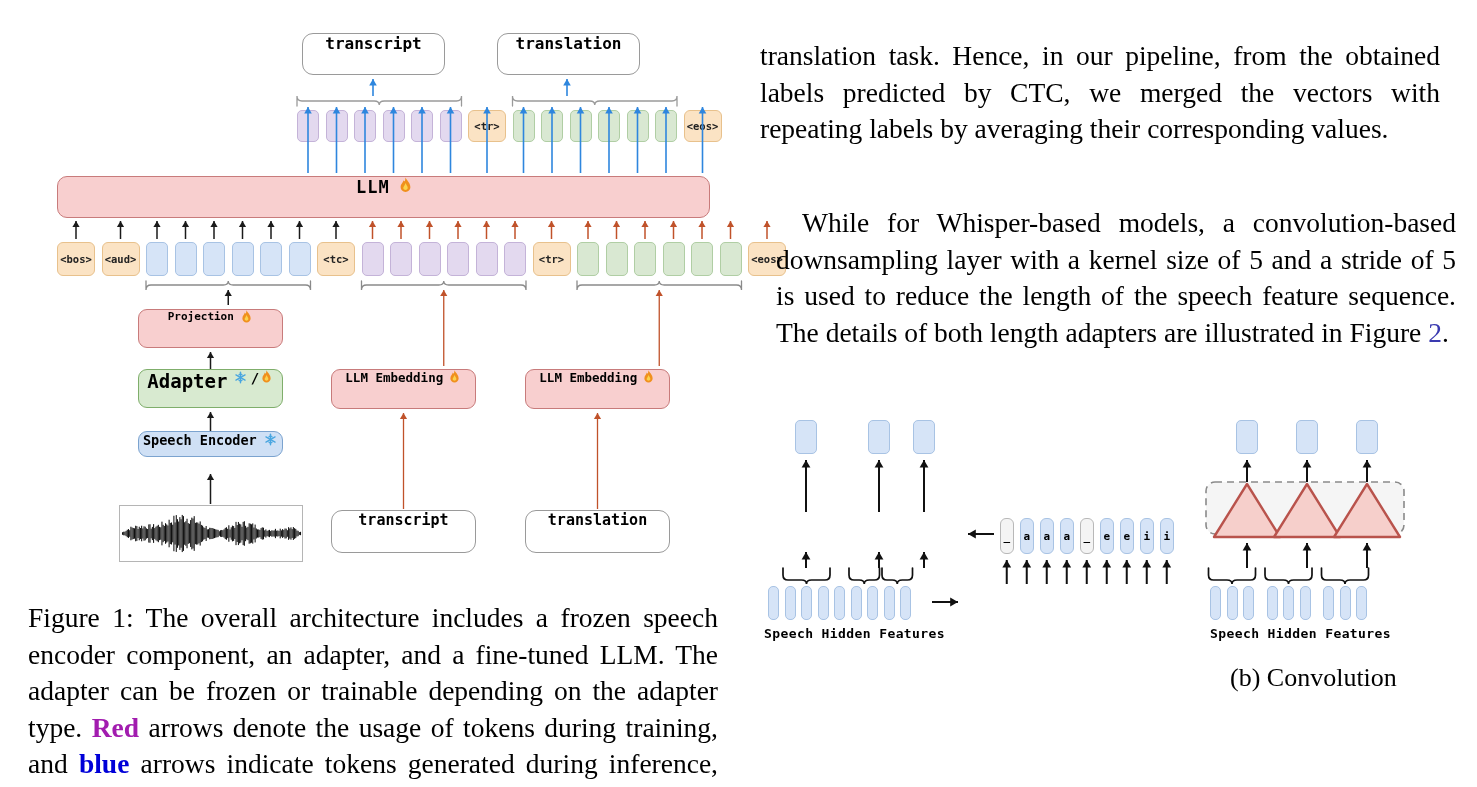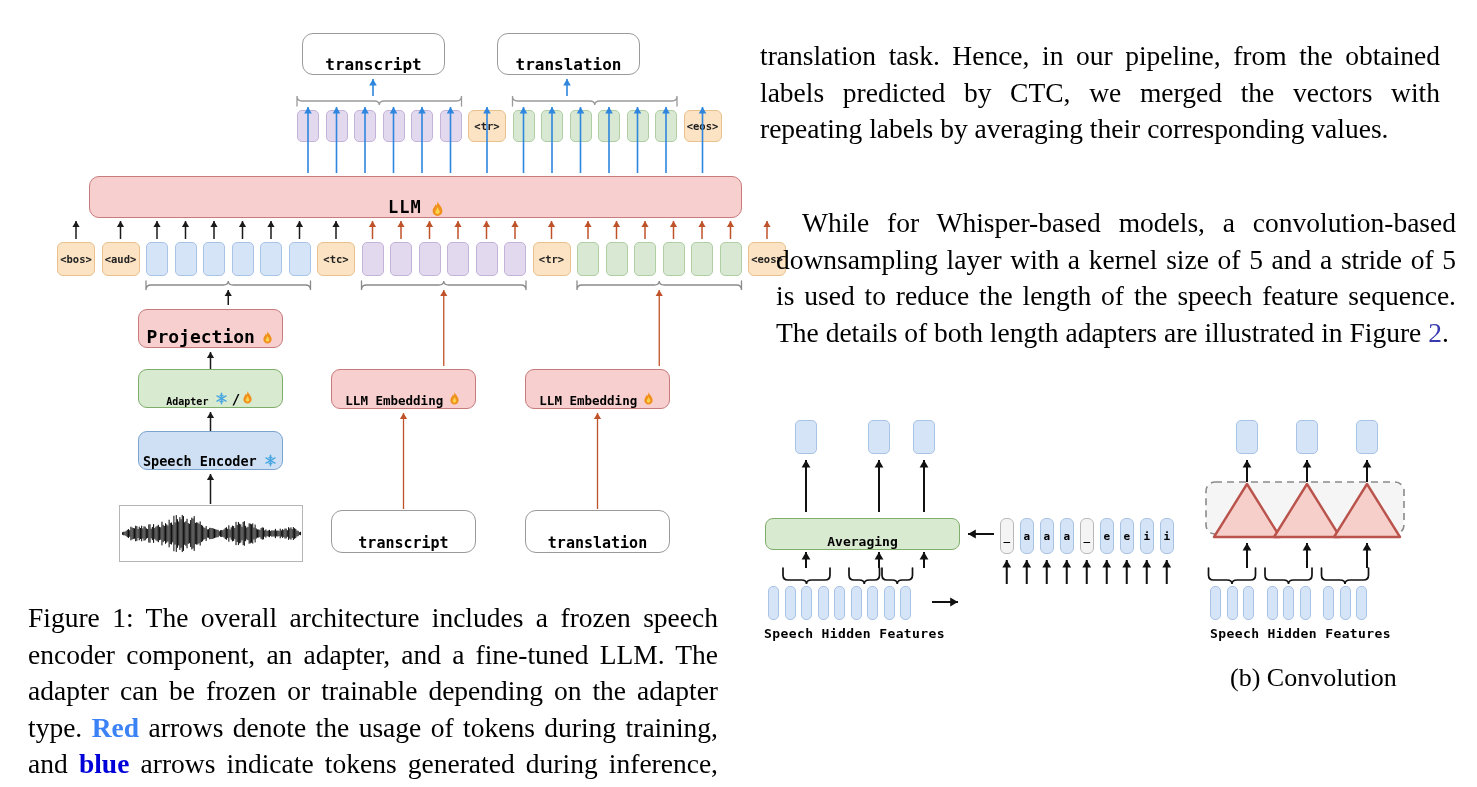--- a/index.html
+++ b/index.html
@@ -18,29 +18,29 @@
   .prose{
     font-family:"Liberation Serif", serif;
     font-size:27.5px;line-height:36.5px;text-align:justify;
     -webkit-hyphens:none;hyphens:none;
   }
   .prose .indent{text-indent:26px;display:block;}
   .caption{
     font-family:"Liberation Serif", serif;
     font-size:27.5px;line-height:36.5px;text-align:justify;
   }
-  .red-w{color:#3b82f6;font-weight:bold;}
+  .red-w{color:#a21caf;font-weight:bold;}
   .blue-w{color:#0000d8;font-weight:bold;}
   .link{color:#3a3ab0;}
 
   
   .mono{font-family:"DejaVu Sans Mono", monospace;font-weight:bold;}
   .node{
     position:absolute;box-sizing:border-box;
-    display:flex;align-items:flex-end;justify-content:center;
+    display:flex;align-items:flex-start;justify-content:center;
     border-radius:9px;white-space:nowrap;
   }
   .tok{position:absolute;box-sizing:border-box;border-radius:5px;}
   .tokl{
     position:absolute;box-sizing:border-box;border-radius:6px;
     display:flex;align-items:center;justify-content:center;
     font-family:"DejaVu Sans Mono", monospace;font-weight:bold;
   }
   .blue-tok{background:#d6e4f7;border:1px solid #a8c3e4;}
   .purple-tok{background:#e3d9ef;border:1px solid #c4b3d8;}
@@ -72,42 +72,42 @@
 
     <div id="fig1" style="position:absolute;left:0;top:0;width:740px;height:585px;">
 
       <div class="node whitebox" style="left:302px;top:33px;width:143px;height:42px;">
         <span class="mono" style="font-size:16px;">transcript</span>
       </div>
       <div class="node whitebox" style="left:497px;top:33px;width:143px;height:42px;">
         <span class="mono" style="font-size:16px;">translation</span>
       </div>
 
-      <div class="node redbox" style="left:57px;top:176px;width:653px;height:42px;border-radius:10px;margin-left:32px;">
+      <div class="node redbox" style="left:57px;top:176px;width:653px;height:42px;border-radius:10px;">
         <span class="mono" style="font-size:17px;letter-spacing:1px;">LLM</span>
         <span class="flame" style="margin-left:9px;">
           <svg viewBox="0 0 16 20" width="13" height="17">
               <path d="M8 0 C10.5 5 14 6.5 14 12 A6 6 0 0 1 2 12 C2 8 5 7 5.5 3.5 C6.6 5.4 7.4 6 8 0Z" fill="#f0901d"></path>
               <path d="M8 7 C9.2 10 10.8 10.8 10.8 13.4 A2.9 2.9 0 0 1 5.2 13.4 C5.2 11.6 6.8 10.8 8 7Z" fill="#fbd34d"></path>
             </svg>
         </span>
       </div>
 
       <div class="node redbox" style="left:138px;top:309px;width:145px;height:39px;">
-        <span class="mono" style="font-size:18px;">Projection</span>
+        <span class="mono" style="font-size:11px;">Projection</span>
         <span class="flame" style="margin-left:7px;">
           <svg viewBox="0 0 16 20" width="11" height="14">
               <path d="M8 0 C10.5 5 14 6.5 14 12 A6 6 0 0 1 2 12 C2 8 5 7 5.5 3.5 C6.6 5.4 7.4 6 8 0Z" fill="#f0901d"></path>
               <path d="M8 7 C9.2 10 10.8 10.8 10.8 13.4 A2.9 2.9 0 0 1 5.2 13.4 C5.2 11.6 6.8 10.8 8 7Z" fill="#fbd34d"></path>
             </svg>
         </span>
       </div>
 
       <div class="node greenbox" style="left:138px;top:369px;width:145px;height:39px;">
-        <span class="mono" style="font-size:10px;">Adapter</span>
+        <span class="mono" style="font-size:19px;">Adapter</span>
         <span class="snow" style="margin-left:7px;">
           <svg viewBox="0 0 20 20" width="13" height="13">
               <g stroke="#49a6e0" stroke-width="2.1" stroke-linecap="round">
                 <line x1="10" y1="2" x2="10" y2="18"></line>
                 <line x1="3" y1="6" x2="17" y2="14"></line>
                 <line x1="3" y1="14" x2="17" y2="6"></line>
               </g>
               <g stroke="#49a6e0" stroke-width="1.7" stroke-linecap="round">
                 <line x1="10" y1="4" x2="7.4" y2="6.2"></line>
                 <line x1="10" y1="4" x2="12.6" y2="6.2"></line>
@@ -118,21 +118,21 @@
         </span>
         <span class="mono" style="font-size:14px;margin:0 2px;">/</span>
         <span class="flame">
           <svg viewBox="0 0 16 20" width="11" height="14">
               <path d="M8 0 C10.5 5 14 6.5 14 12 A6 6 0 0 1 2 12 C2 8 5 7 5.5 3.5 C6.6 5.4 7.4 6 8 0Z" fill="#f0901d"></path>
               <path d="M8 7 C9.2 10 10.8 10.8 10.8 13.4 A2.9 2.9 0 0 1 5.2 13.4 C5.2 11.6 6.8 10.8 8 7Z" fill="#fbd34d"></path>
             </svg>
         </span>
       </div>
 
-      <div class="node bluebox" style="left:138px;top:431px;width:145px;height:39px;">
+      <div class="node bluebox" style="left:138px;top:431px;width:145px;height:26px;">
         <span class="mono" style="font-size:13.5px;">Speech Encoder</span>
         <span class="snow" style="margin-left:7px;">
           <svg viewBox="0 0 20 20" width="13" height="13">
               <g stroke="#49a6e0" stroke-width="2.1" stroke-linecap="round">
                 <line x1="10" y1="2" x2="10" y2="18"></line>
                 <line x1="3" y1="6" x2="17" y2="14"></line>
                 <line x1="3" y1="14" x2="17" y2="6"></line>
               </g>
               <g stroke="#49a6e0" stroke-width="1.7" stroke-linecap="round">
                 <line x1="10" y1="4" x2="7.4" y2="6.2"></line>
@@ -481,23 +481,20 @@
     </div>
 
     <div class="prose" style="position:absolute;left:20px;top:205px;width:680px;margin-left:16px;">
       <span class="indent">
         <span>While for Whisper-based models, a convolution-based downsampling layer with a kernel size of 5 and a stride of 5 is used to reduce the length of the speech feature sequence. The details of both length adapters are illustrated in Figure </span><span class="link">2</span><span>.</span>
       </span>
     </div>
 
     <div id="fig2" style="position:absolute;left:0;top:400px;width:737px;height:260px;">
 
-      <div class="node greenbox" style="left:25px;top:118px;width:195px;height:32px;border-radius:8px;">
-        <span class="mono" style="font-size:13px;">Averaging</span>
-      </div>
 
 
       <div class="shf-label" style="left:24px;top:226px;">
         <span>Speech Hidden Features</span>
       </div>
       <div class="shf-label" style="left:470px;top:226px;">
         <span>Speech Hidden Features</span>
       </div>
 
       <div id="fig2-parts" style="position:absolute;left:0;top:0;width:737px;height:260px;">

